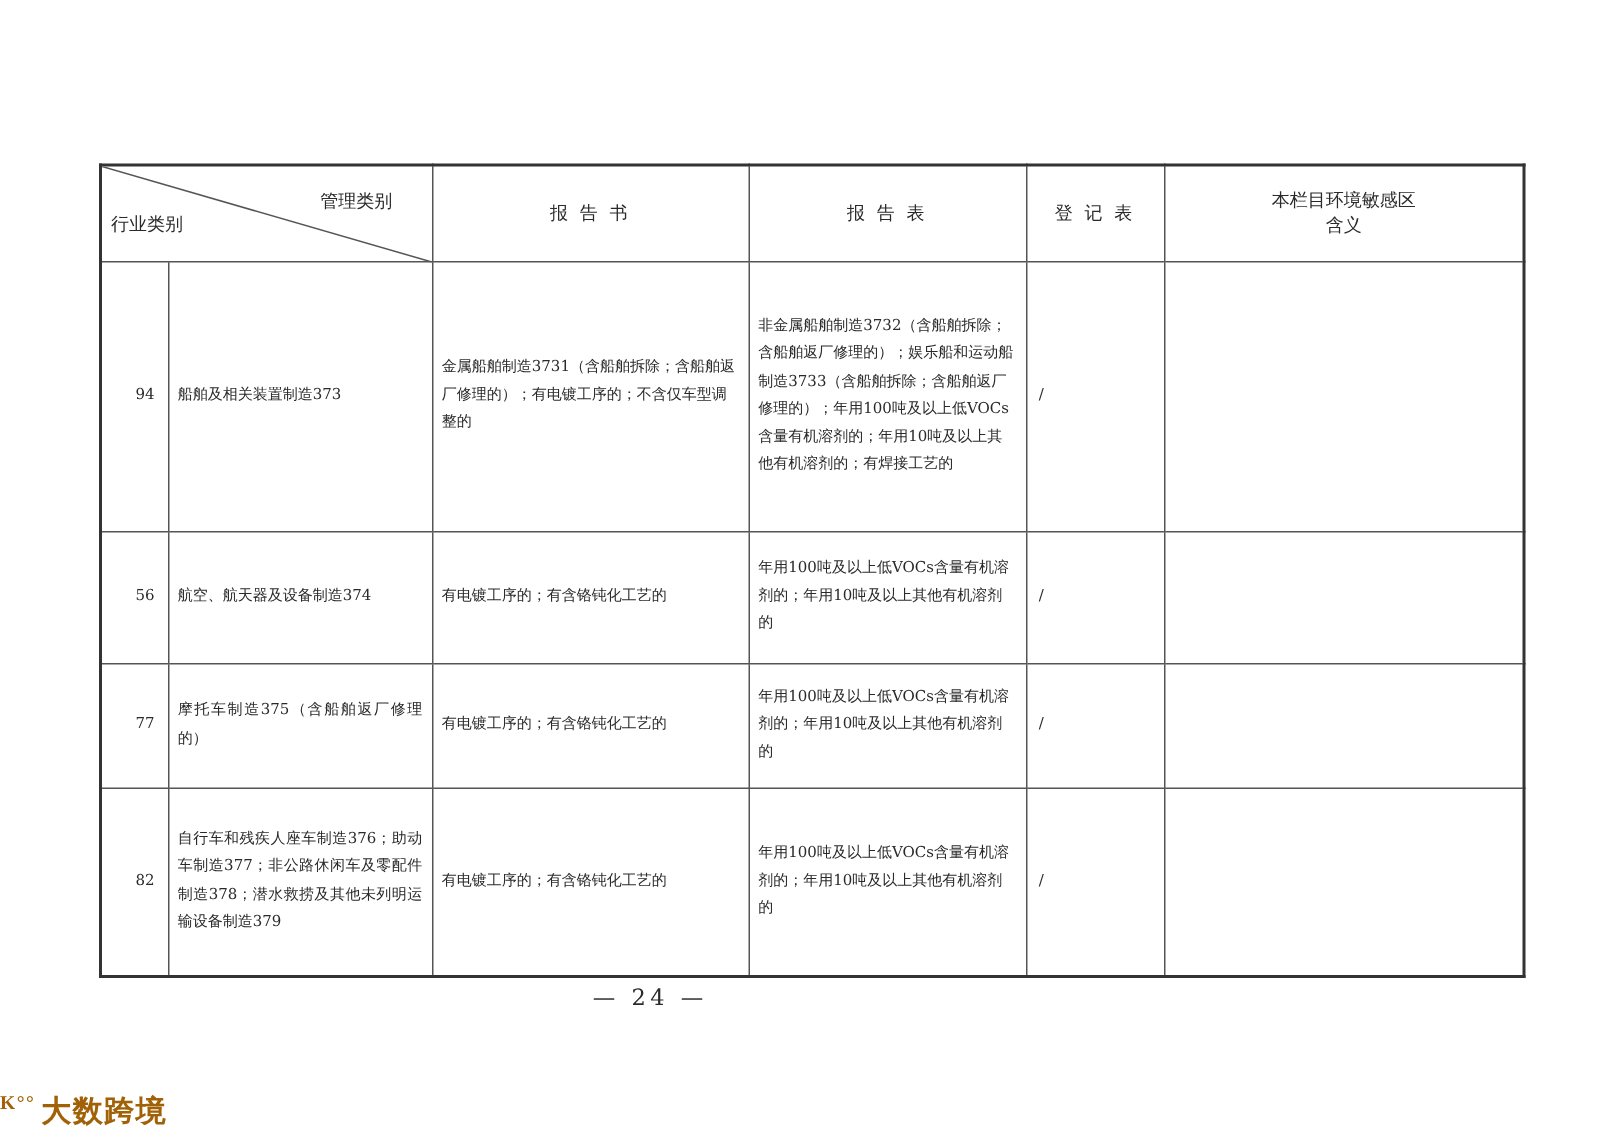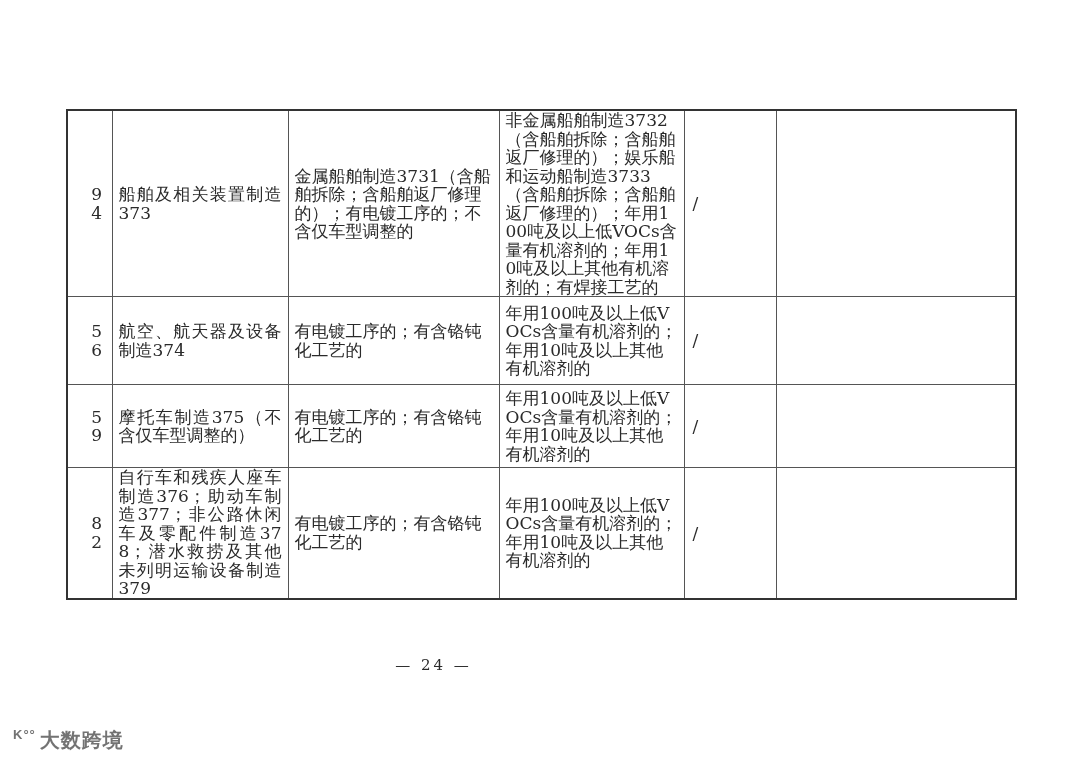--- a/index.html
+++ b/index.html
@@ -3,77 +3,93 @@
 <meta charset="utf-8">
 <style>
   html, body { margin: 0; padding: 0; }
   body {
     width: 1080px; height: 764px; background: #ffffff; position: relative; overflow: hidden;
     font-family: "DejaVu Serif", "Liberation Serif", serif; color: #2a2a2a;
   }
   .table-wrap { position: absolute; left: 66px; top: 109px; width: 949px; height: 542px; }
   table { border-collapse: collapse; width: 949px; table-layout: fixed; }
   td, th {
-    border: 1px solid #555; padding: 0 6px; font-size: 17px; line-height: 18.5px;
+    border: 1px solid #555; padding: 0 6px; font-size: 10px; line-height: 18.5px;
     vertical-align: middle; font-weight: normal; word-break: break-all;
   }
   table { border: 2px solid #333; }
   th { font-family: "DejaVu Sans", "Liberation Sans", sans-serif; font-size: 12px; text-align: center; letter-spacing: 2px; }
   th.sens { letter-spacing: 0; line-height: 17px; }
   .col-idx { width: 45px; } .col-ind { width: 176px; } .col-book { width: 211px; }
   .col-form { width: 185px; } .col-reg { width: 92px; } .col-sens { width: 240px; }
   .light-left { border-left-color: #999; }
   .diag { position: relative; padding: 0; }
   .diag svg { position: absolute; left: 0; top: 0; }
   .diag .tr { position: absolute; right: 26px; top: 14px; letter-spacing: 0; }
   .diag .bl { position: absolute; left: 6px; bottom: 15px; letter-spacing: 0; }
   td.idx { text-align: center; padding-left: 20px; }
   td.ind { text-align: justify; }
   td.reg { text-align: left; padding-left: 8px; }
   tr.h { height: 64px; } tr.r94 { height: 180px; } tr.r95 { height: 88px; } tr.r96 { height: 83px; } tr.r97 { height: 126px; }
   .page-num { position: absolute; top: 656px; left: 0; width: 867px; text-align: center; font-size: 15px; letter-spacing: 3px; }
-  .watermark { position: absolute; left: 13px; top: 727px; font-family: Liberation Sans, sans-serif; font-size: 20px; color: #737373; font-weight: bold; letter-spacing: 1px; }
+  .watermark { position: absolute; left: 0; top: 727px; font-family: Liberation Serif, serif; font-size: 20px; color: #a16207; font-weight: bold; letter-spacing: 1px; }
   .watermark .logo { font-size: 13px; vertical-align: super; margin-right: 4px; }
 </style>
 </head>
 <body>
 
 <div class="table-wrap">
   <table>
     <colgroup>
       <col class="col-idx">
         <col class="col-ind">
         <col class="col-book">
         <col class="col-form">
         <col class="col-reg">
         <col class="col-sens">
     </colgroup>
     <tbody>
+        <tr class="h">
+      <th colspan="2" class="diag">
+        <svg width="221" height="64">
+              <line x1="0" y1="0" x2="221" y2="64" stroke="#555" stroke-width="1"></line>
+            </svg>
+        <span class="tr">管理类别</span>
+        <span class="bl">行业类别</span>
+      </th>
+      <th>报 告 书</th>
+      <th>报 告 表</th>
+      <th>登 记 表</th>
+      <th class="sens light-left">
+        <div>本栏目环境敏感区</div>
+        <div>含义</div>
+      </th>
+    </tr>
 
     <tr class="r94">
       <td class="idx">94</td>
       <td class="ind light-left">船舶及相关装置制造373</td>
       <td>金属船舶制造3731（含船舶拆除；含船舶返厂修理的）；有电镀工序的；不含仅车型调整的</td>
       <td>非金属船舶制造3732（含船舶拆除；含船舶返厂修理的）；娱乐船和运动船制造3733（含船舶拆除；含船舶返厂修理的）；年用100吨及以上低VOCs含量有机溶剂的；年用10吨及以上其他有机溶剂的；有焊接工艺的</td>
       <td class="reg">/</td>
       <td class="light-left"></td>
     </tr>
 
     <tr class="r95">
       <td class="idx">56</td>
       <td class="ind light-left">航空、航天器及设备制造374</td>
       <td>有电镀工序的；有含铬钝化工艺的</td>
       <td>年用100吨及以上低VOCs含量有机溶剂的；年用10吨及以上其他有机溶剂的</td>
       <td class="reg">/</td>
       <td class="light-left"></td>
     </tr>
 
     <tr class="r96">
-      <td class="idx">59</td>
-      <td class="ind light-left">摩托车制造375（不含仅车型调整的）</td>
+      <td class="idx">77</td>
+      <td class="ind light-left">摩托车制造375（含船舶返厂修理的）</td>
       <td>有电镀工序的；有含铬钝化工艺的</td>
       <td>年用100吨及以上低VOCs含量有机溶剂的；年用10吨及以上其他有机溶剂的</td>
       <td class="reg">/</td>
       <td class="light-left"></td>
     </tr>
 
     <tr class="r97">
       <td class="idx">82</td>
       <td class="ind light-left">自行车和残疾人座车制造376；助动车制造377；非公路休闲车及零配件制造378；潜水救捞及其他未列明运输设备制造379</td>
       <td>有电镀工序的；有含铬钝化工艺的</td>

